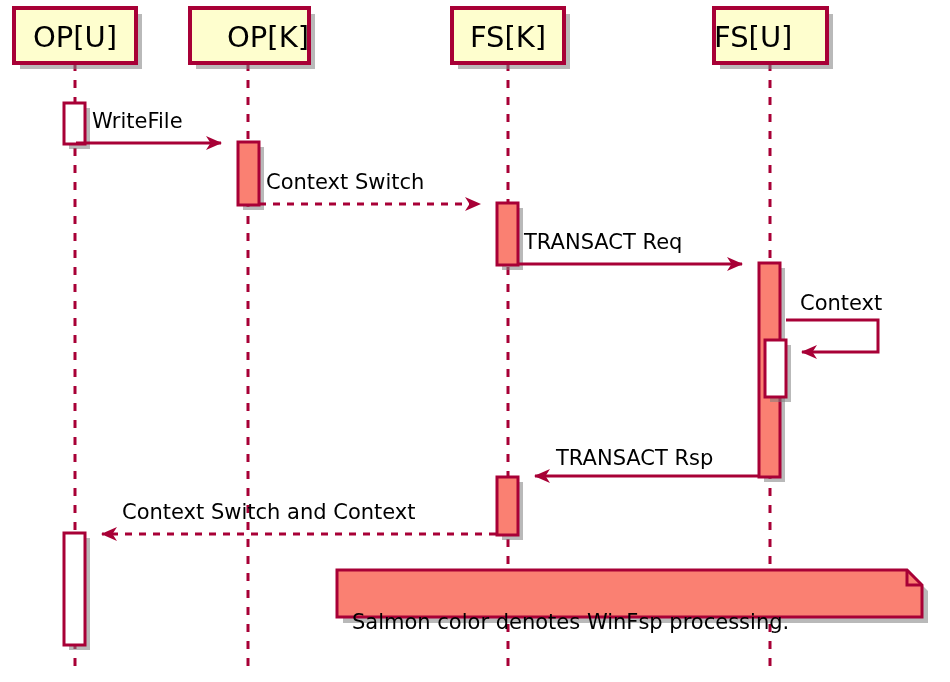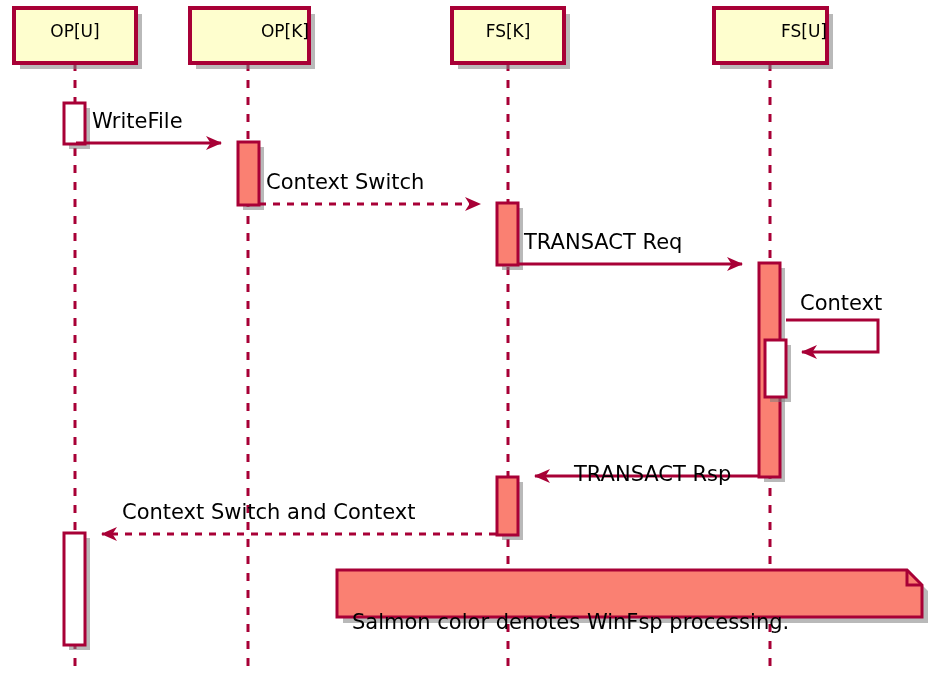--- a/index.html
+++ b/index.html
@@ -7,21 +7,21 @@
     width:950px;height:682px;position:relative;overflow:hidden;
     font-family:"DejaVu Sans","Liberation Sans",sans-serif;
   }
   #canvas{position:absolute;left:0;top:0;width:950px;height:682px;}
   .lbl{
     position:absolute;white-space:nowrap;color:#000000;
     font-family:"DejaVu Sans","Liberation Sans",sans-serif;
     line-height:1;
     text-align:center;
   }
-  .participant-label{font-size:17px;}
+  .participant-label{font-size:29px;}
   .msg-label{font-size:21px;}
   .note-label{font-size:21px;}
 </style>
 </head>
 <body>
 
 <svg id="canvas" xmlns="http://www.w3.org/2000/svg" viewBox="0 0 950 682">
   <defs>
     <marker id="arrow-right" markerWidth="16" markerHeight="14" refX="15" refY="7" orient="auto" markerUnits="userSpaceOnUse">
       <path d="M0,0 L16,7 L0,14 L4.5,7 Z" fill="#A80036"></path>
@@ -75,20 +75,20 @@
       <rect x="720" y="14" width="113" height="55" fill="rgba(128,128,128,0.55)"></rect>
       <rect x="714" y="8" width="113" height="55" fill="#FEFECE" stroke="#A80036" stroke-width="4"></rect>
     </g>
 </svg>
 
 <div id="labels">
     <div class="lbl msg-label" style="left: 92px; top: 111px;">WriteFile</div>
     <div class="lbl msg-label" style="left: 266px; top: 172px;">Context Switch</div>
     <div class="lbl msg-label" style="left: 524px; top: 232px;">TRANSACT Req</div>
     <div class="lbl msg-label" style="left: 800px; top: 293px;">Context</div>
-    <div class="lbl msg-label" style="left: 556px; top: 464px; margin-left: 18px;">TRANSACT Rsp</div>
+    <div class="lbl msg-label" style="left: 556px; top: 448px;">TRANSACT Rsp</div>
     <div class="lbl msg-label" style="left: 122px; top: 502px;">Context Switch and Context</div>
     <div class="lbl note-label" style="left: 352px; top: 612px;">Salmon color denotes WinFsp processing.</div>
     <div class="lbl participant-label" style="left: 14px; top: 23px; width: 122px; text-align: center;">OP[U]</div>
     <div class="lbl participant-label" style="left: 190px; top: 23px; width: 119px; text-align: right;">OP[K]</div>
     <div class="lbl participant-label" style="left: 452px; top: 23px; width: 112px; ">FS[K]</div>
-    <div class="lbl participant-label" style="left: 714px; top: 23px; width: 113px; text-align: right;">FS[U]</div>
+    <div class="lbl participant-label" style="left: 714px; top: 23px; width: 113px; text-align: left;">FS[U]</div>
   </div>
 
 </body></html>

